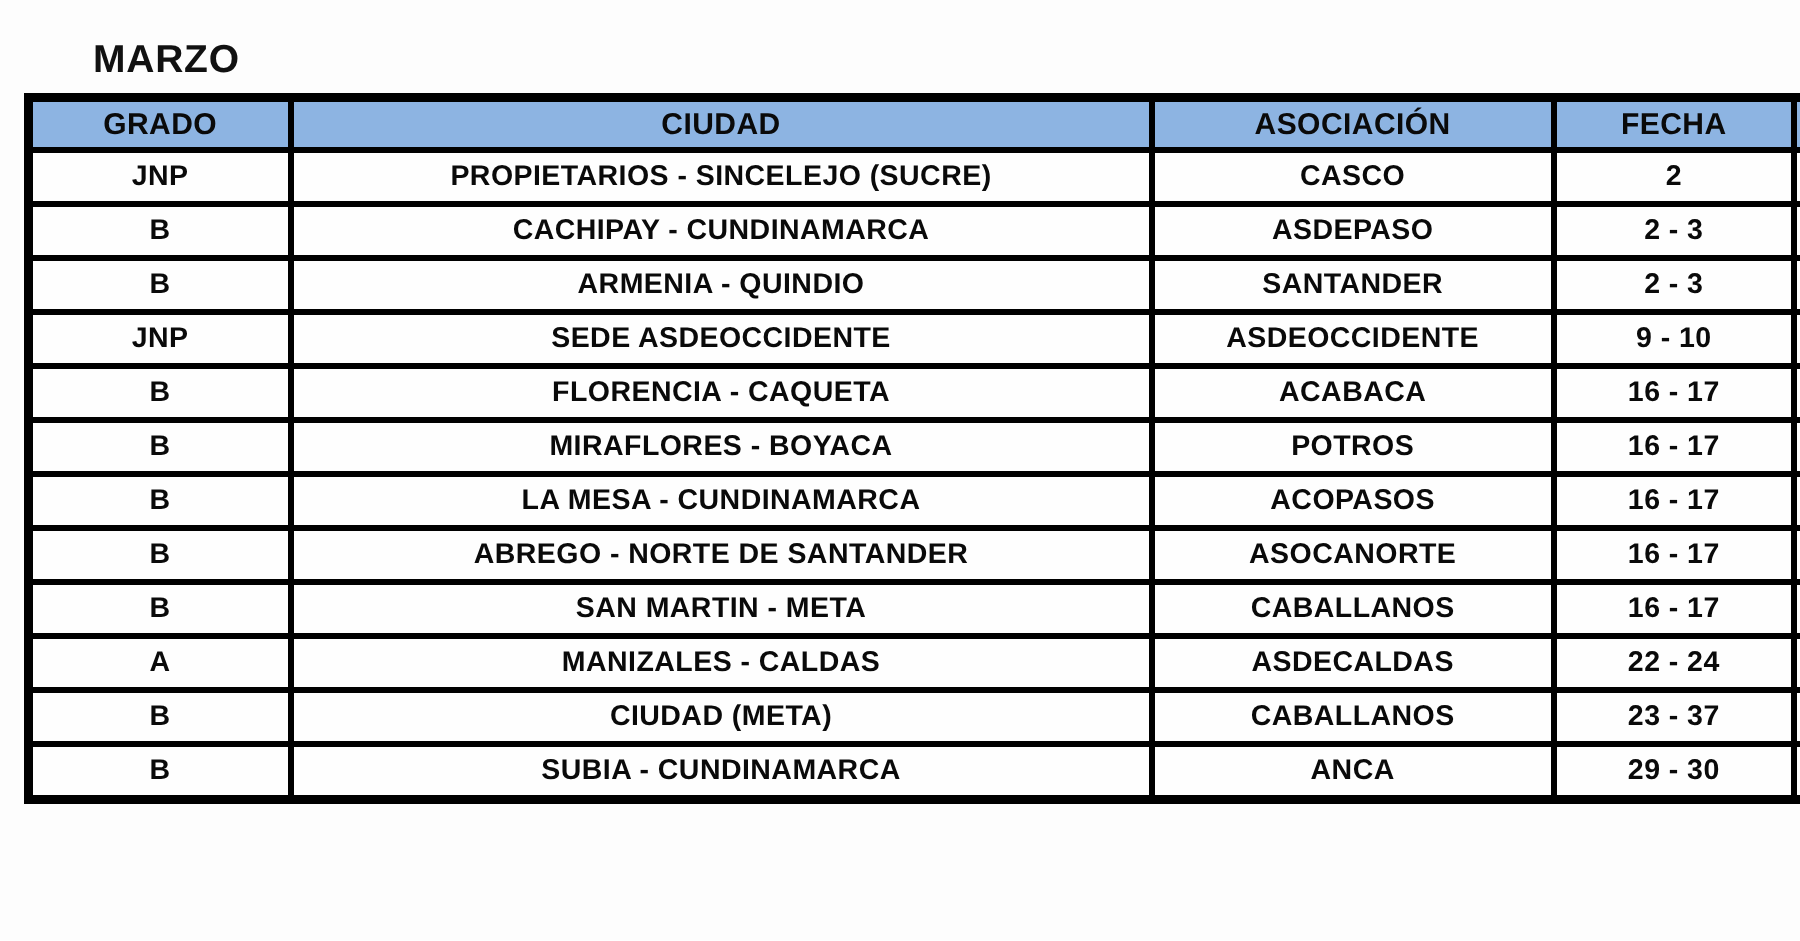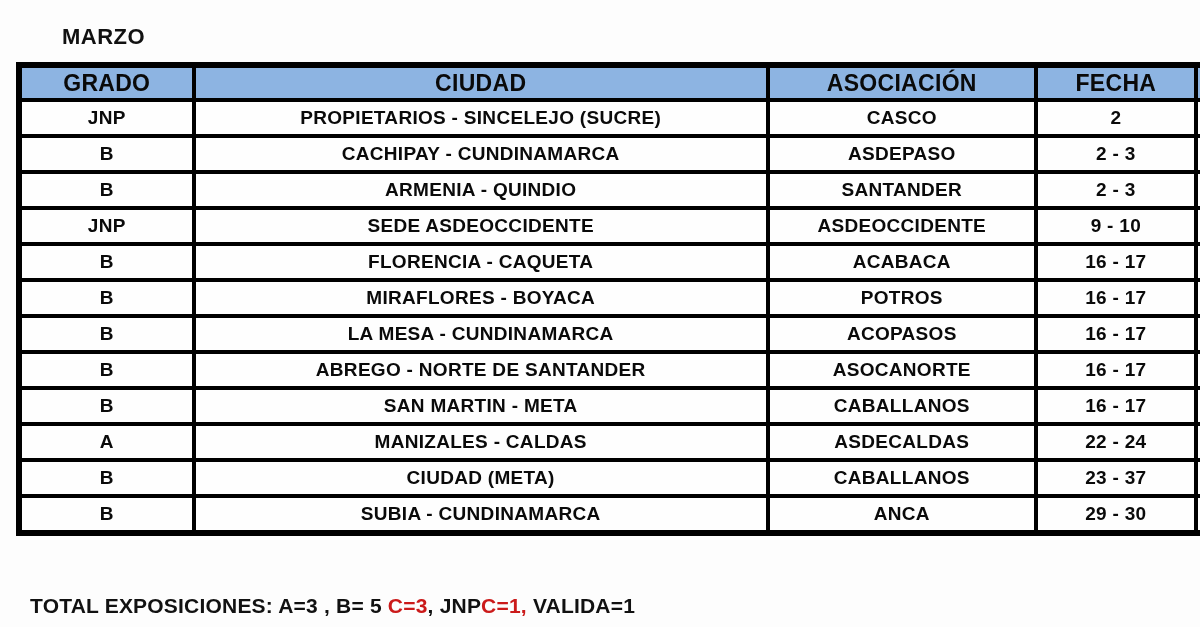--- a/index.html
+++ b/index.html
@@ -14,21 +14,21 @@
     background: #fdfdfd;
     overflow: hidden;
     font-family: "Liberation Sans", "DejaVu Sans", sans-serif;
     font-weight: bold;
     color: #0a0a0a;
   }
   #month-title {
     position: absolute;
     left: 62px;
     top: 24px;
-    font-size: 22px;
+    font-size: 26px;
     letter-spacing: 0.5px;
     color: #111111;
   }
   #schedule-table {
     position: absolute;
     left: 16px;
     top: 62px;
     border-collapse: collapse;
     table-layout: fixed;
     width: 1248px; 
@@ -41,21 +41,21 @@
     vertical-align: middle;
     padding: 0 4px;
     overflow: hidden;
     white-space: nowrap;
     font-size: 19px;
     letter-spacing: 0.3px;
   }
   #schedule-table thead th {
     background: var(--header-bg, #8db4e2);
     height: 30px;
-    font-size: 23px;
+    font-size: 20px;
   }
   #schedule-table tbody td {
     background: #fefefe;
     height: 32px;
     text-align: center;
   }
   col.c-grado  { width: 172px; }
   col.c-ciudad { width: 566px; }
   col.c-asoc   { width: 264px; }
   col.c-fecha  { width: 158px; }
@@ -178,15 +178,14 @@
       <tr>
         <td>B</td>
         <td>SUBIA - CUNDINAMARCA</td>
         <td>ANCA</td>
         <td>29 - 30</td>
         <td></td>
       </tr>
     </tbody>
   </table>
 
-  <div id="footer-line"><span>TOTAL EXPOSICIONES: A=3 , B= 5 </span><span class="seg-red">C=3</span><span>, JNP</span><span class="seg-red">C=1,</span><span> VALIDA=1</span></div>
 
 </div>
 
 </body></html>

